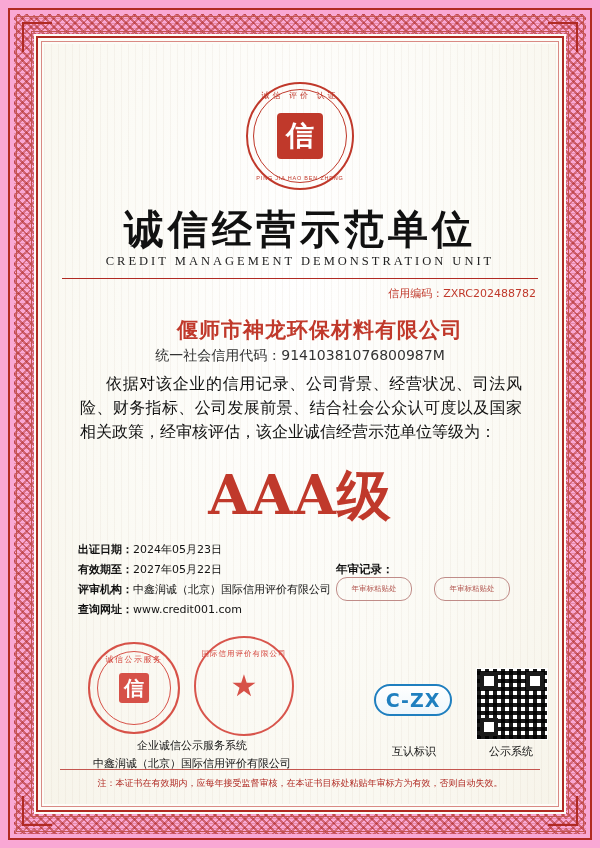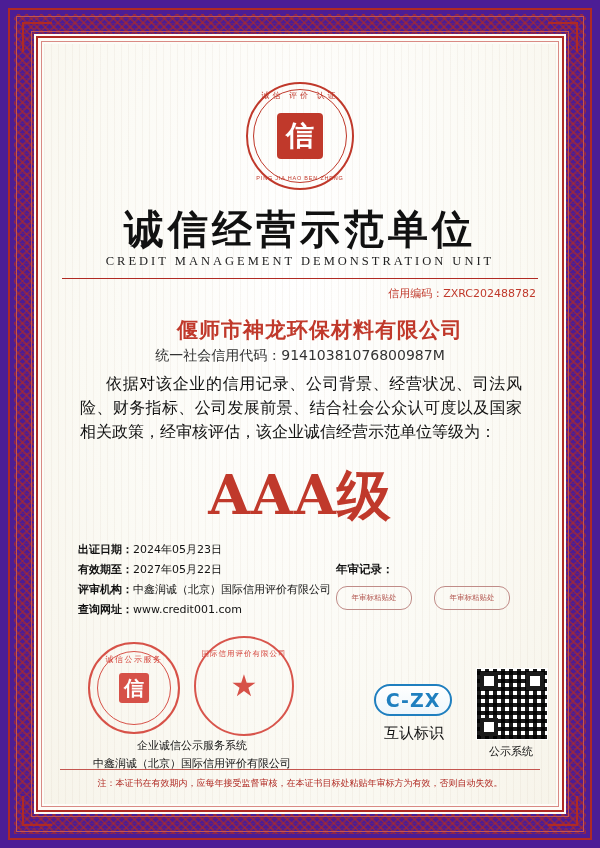--- a/index.html
+++ b/index.html
@@ -11,21 +11,21 @@
     width: 600px;
     height: 848px;
     font-family: "Liberation Sans", sans-serif;
     overflow: hidden;
   }
 
   #certificate {
     position: relative;
     width: 600px;
     height: 848px;
-    background: #4c1d95;
+    background: #f9a8d4;
     box-sizing: border-box;
   }
 
   
   .border-outer {
     position: absolute;
     left: 8px; top: 8px; right: 8px; bottom: 8px;
     border: 2px solid #b02a23;
     box-sizing: border-box;
   }
@@ -261,21 +261,20 @@
     top: 518px;
     width: 220px;
   }
   .annual-title {
     font-size: 11.5px;
     font-weight: bold;
     color: #111111;
     font-family: "DejaVu Sans", sans-serif;
   }
   .stamp-slots {
-    margin-top: 9px;
     display: flex;
     gap: 22px;
   }
   .stamp-slot {
     width: 74px;
     height: 22px;
     border: 1px solid #c08c88;
     border-radius: 11px;
     font-size: 7.5px;
     color: #b45a53;
@@ -394,24 +393,24 @@
     letter-spacing: 1px;
     display: flex;
     align-items: center;
     justify-content: center;
     font-family: "DejaVu Sans", sans-serif;
     background: linear-gradient(180deg, #ffffff 0%, #eef6fb 100%);
   }
   .mutual-label {
     position: absolute;
     left: 318px;
-    top: 680px;
+    top: 700px;
     width: 104px;
     text-align: center;
-    font-size: 15px;
+    font-size: 11px;
     color: #111111;
     font-family: "DejaVu Sans", sans-serif;
   }
 
   .qr {
     position: absolute;
     left: 432px;
     top: 624px;
     width: 70px;
     height: 70px;

